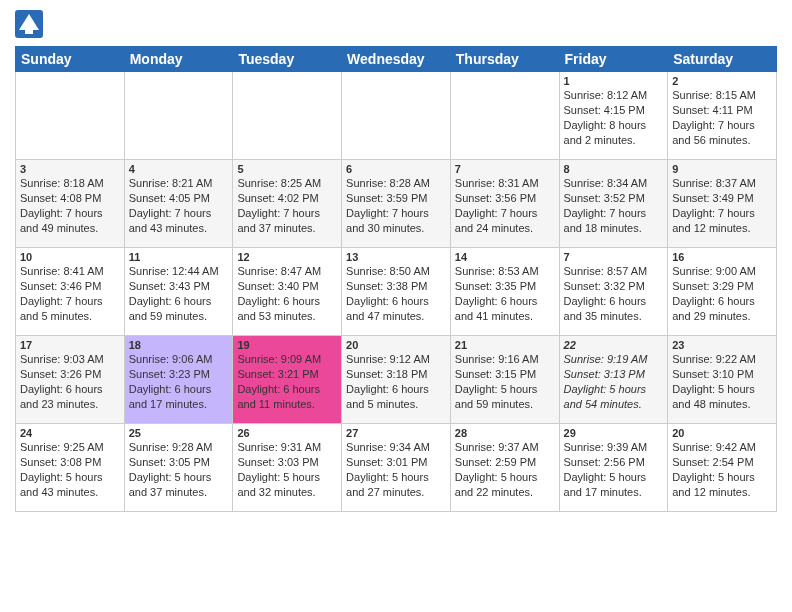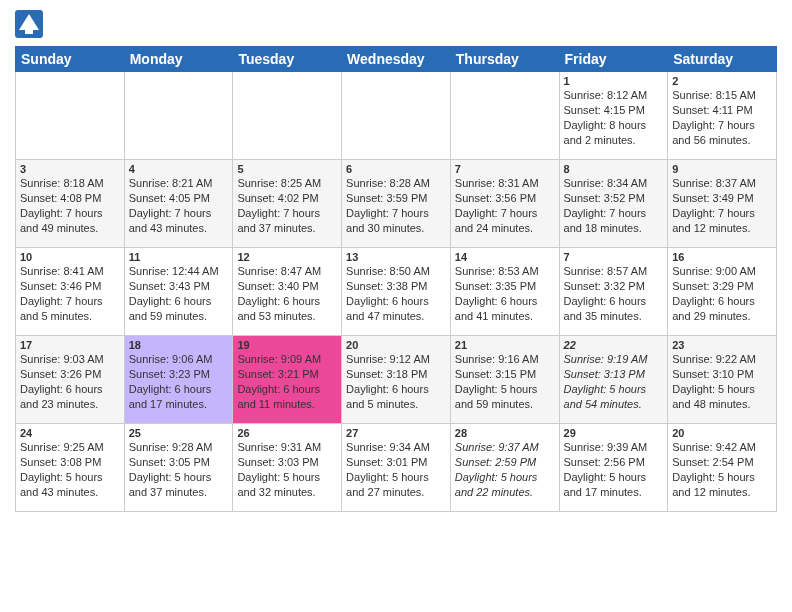--- a/index.html
+++ b/index.html
@@ -331,21 +331,21 @@
           </td>
           <td>
             <span class="day-num">27</span>
             <div class="day-info" style="white-space: pre-line;">Sunrise: 9:34 AM
 Sunset: 3:01 PM
 Daylight: 5 hours
 and 27 minutes.</div>
           </td>
           <td>
             <span class="day-num">28</span>
-            <div class="day-info" style="white-space: pre-line; font-style: italic;">Sunrise: 9:37 AM
+            <div class="day-info" style="white-space: pre-line;">Sunrise: 9:37 AM
 Sunset: 2:59 PM
 Daylight: 5 hours
 and 22 minutes.</div>
           </td>
           <td>
             <span class="day-num">29</span>
             <div class="day-info" style="white-space: pre-line;">Sunrise: 9:39 AM
 Sunset: 2:56 PM
 Daylight: 5 hours
 and 17 minutes.</div>

